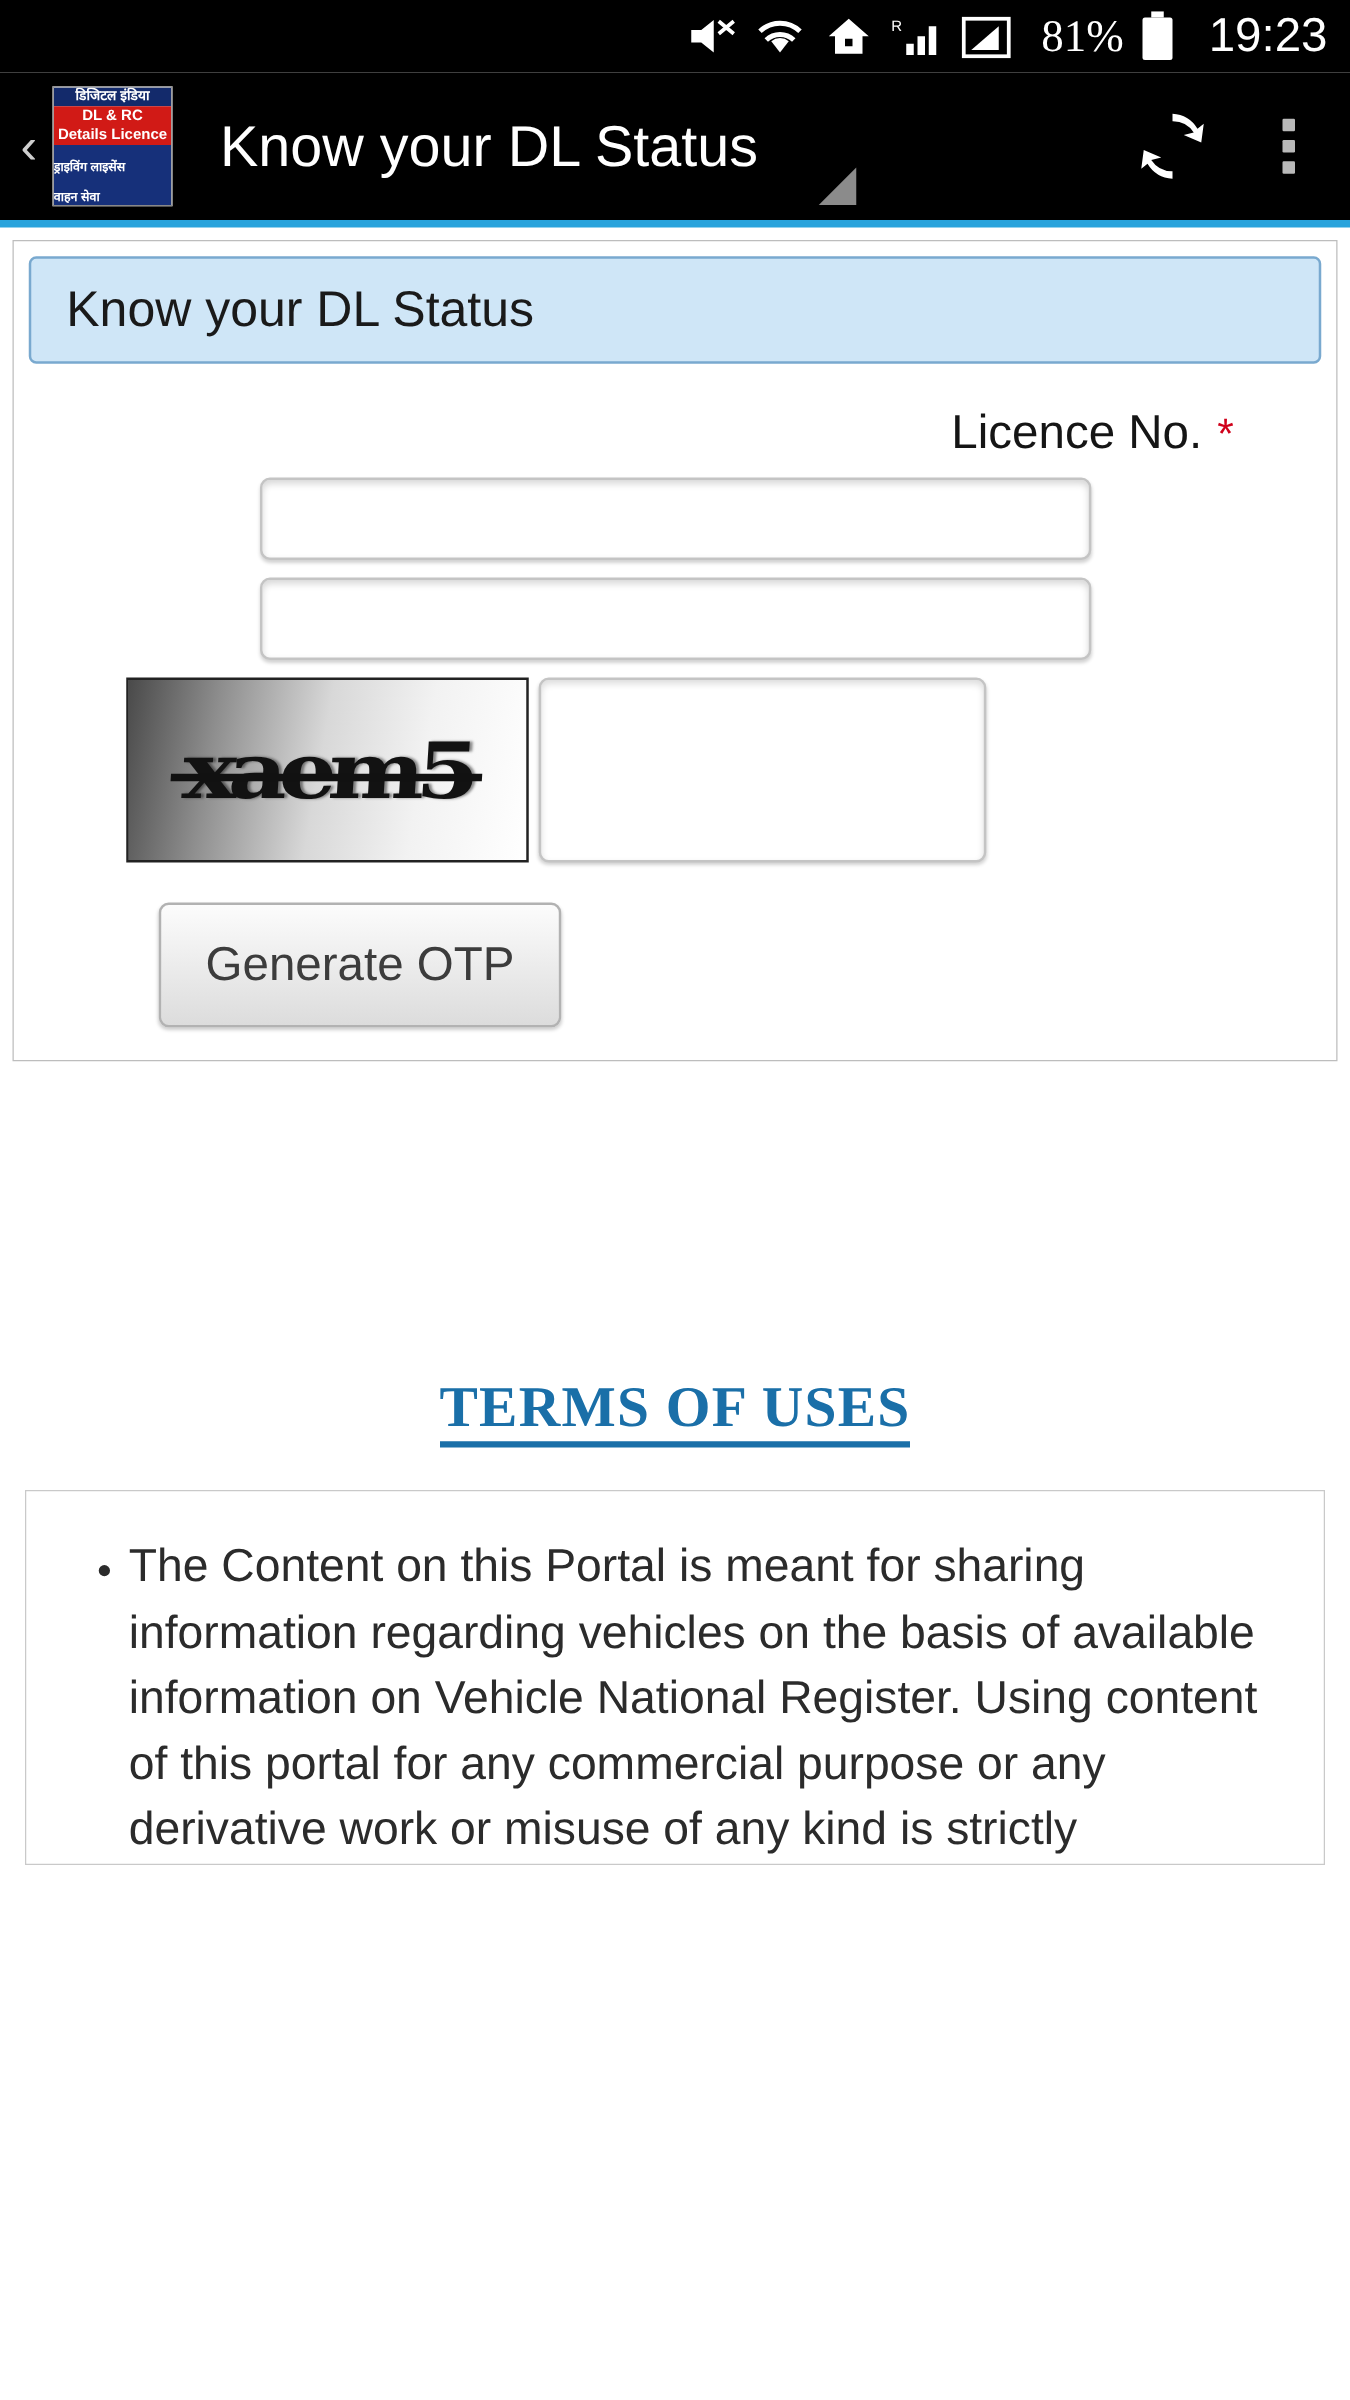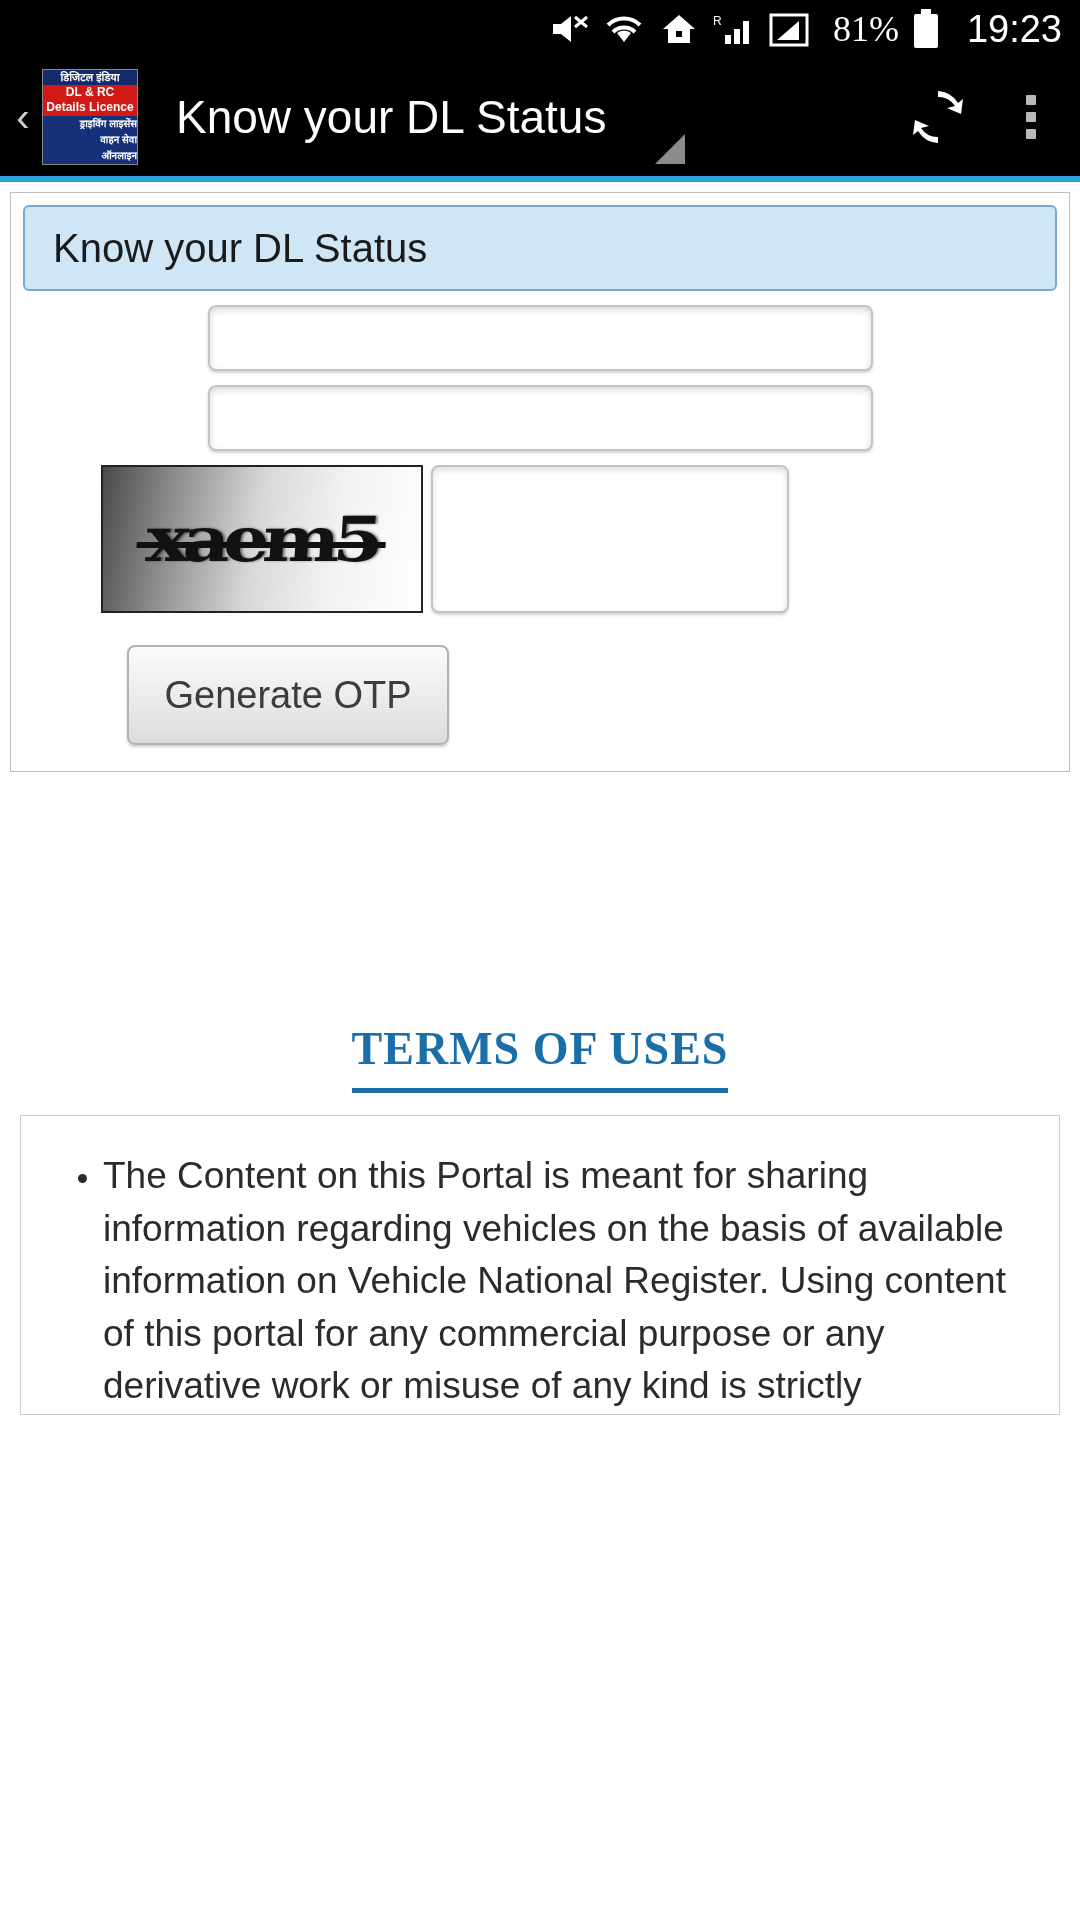--- a/index.html
+++ b/index.html
@@ -88,23 +88,23 @@
     line-height: 1.15;
     text-align: center;
     font-weight: bold;
     padding: 1px 0;
   }
   .logo-row3 {
     background: #16307a;
     color: #ffffff;
     font-size: 10px;
     line-height: 1.12;
-    text-align: right;
+    text-align: left;
     flex: 1;
-    padding-top: 2px;
+    padding-top: 13px;
     font-weight: bold;
   }
   .app-title {
     color: #ffffff;
     font-size: 46px;
     margin-left: 38px;
     white-space: nowrap;
   }
   .title-corner {
     position: absolute;
@@ -266,21 +266,21 @@
     text-align: center;
     margin-top: 250px;
     font-family: "Liberation Serif", serif;
     font-size: 46px;
     font-weight: bold;
     color: #1a6fa8;
     letter-spacing: 1px;
   }
   .terms-title span {
     border-bottom: 5px solid #1a6fa8;
-    padding-bottom: 14px;
+    padding-bottom: 2px;
   }
   .terms-card {
     margin: 40px 10px 0;
     border: 1px solid #c9c9c9;
     background: #ffffff;
     box-sizing: border-box;
     padding: 34px 40px 30px 30px;
     height: 300px;
     overflow: hidden;
   }
@@ -370,20 +370,23 @@
     </span>
   </div>
 </div>
 <div class="bar-underline"></div>
 
 <div class="content">
 
   <div class="card">
     <div class="panel-heading">Know your DL Status</div>
 
+    <div class="field-label">
+      <span>Licence No.</span><span class="req">*</span>
+    </div>
     <input class="text-input" type="text" value="" placeholder="" style="">
 
     <input class="text-input" type="text" value="" placeholder="" style="">
 
 
     <div class="captcha-row">
       <div class="captcha-img">
         <span class="captcha-text">
           <span>xaem5</span>
           <span class="captcha-strike"></span>

